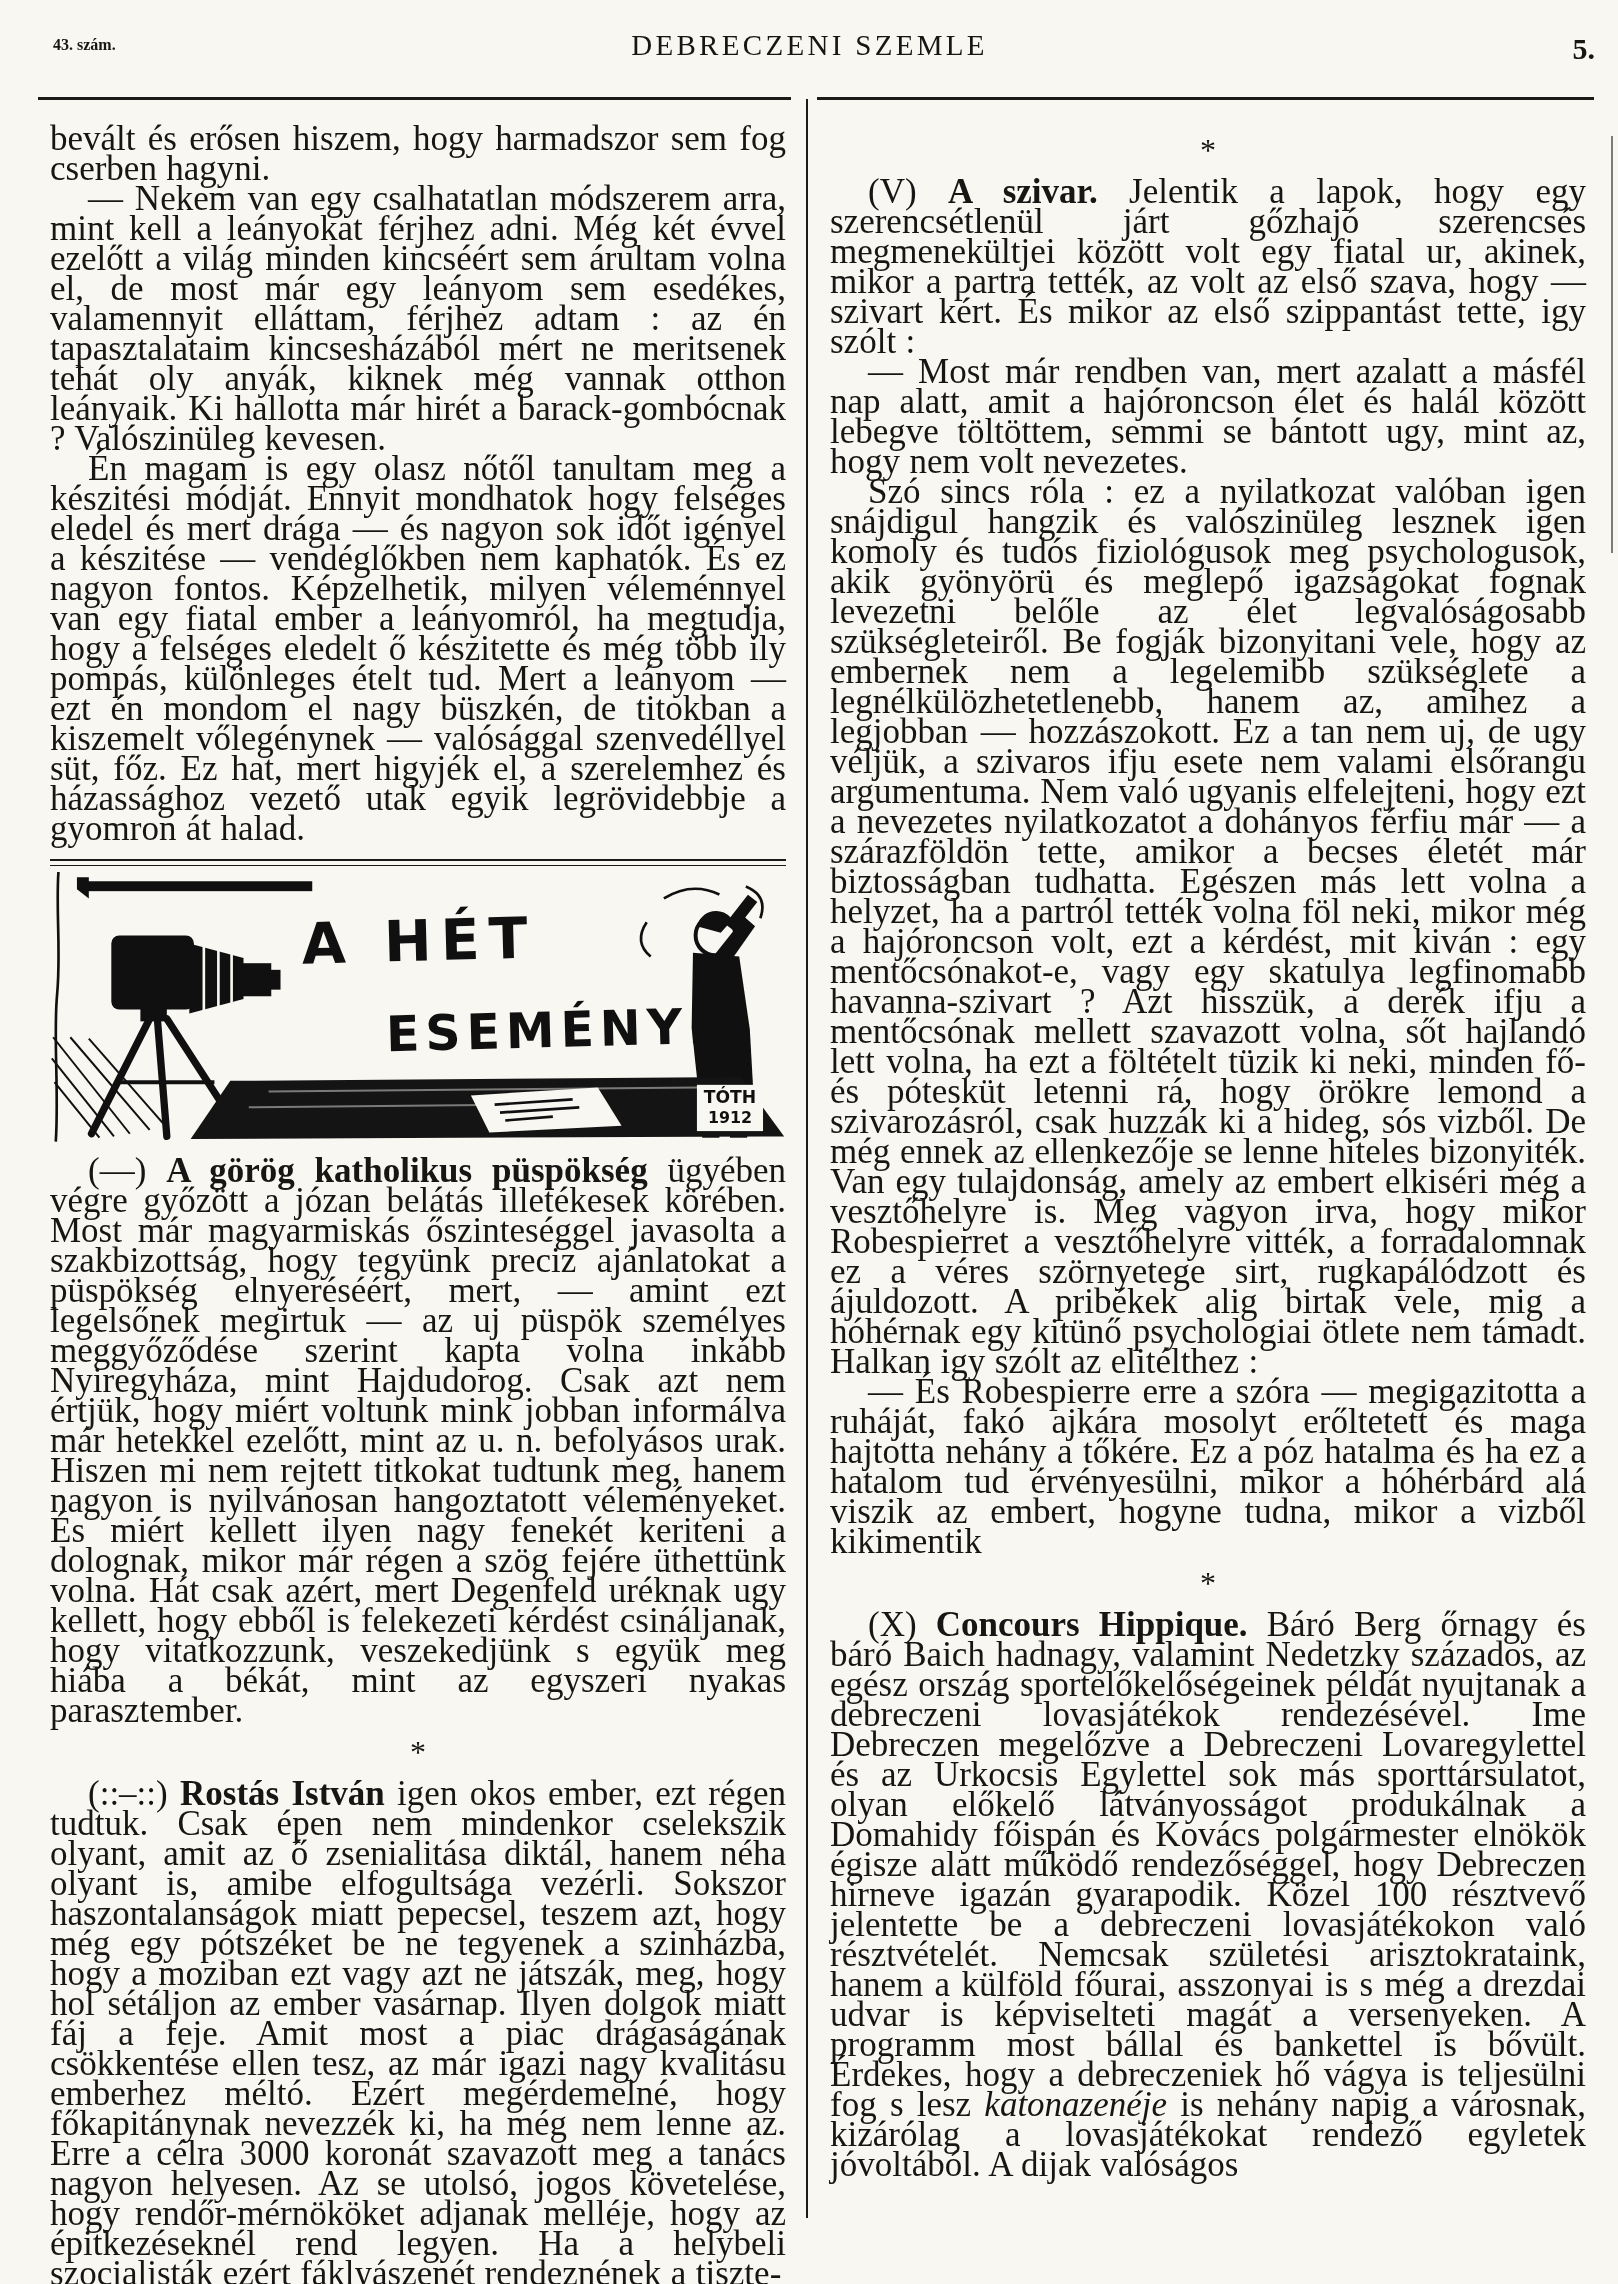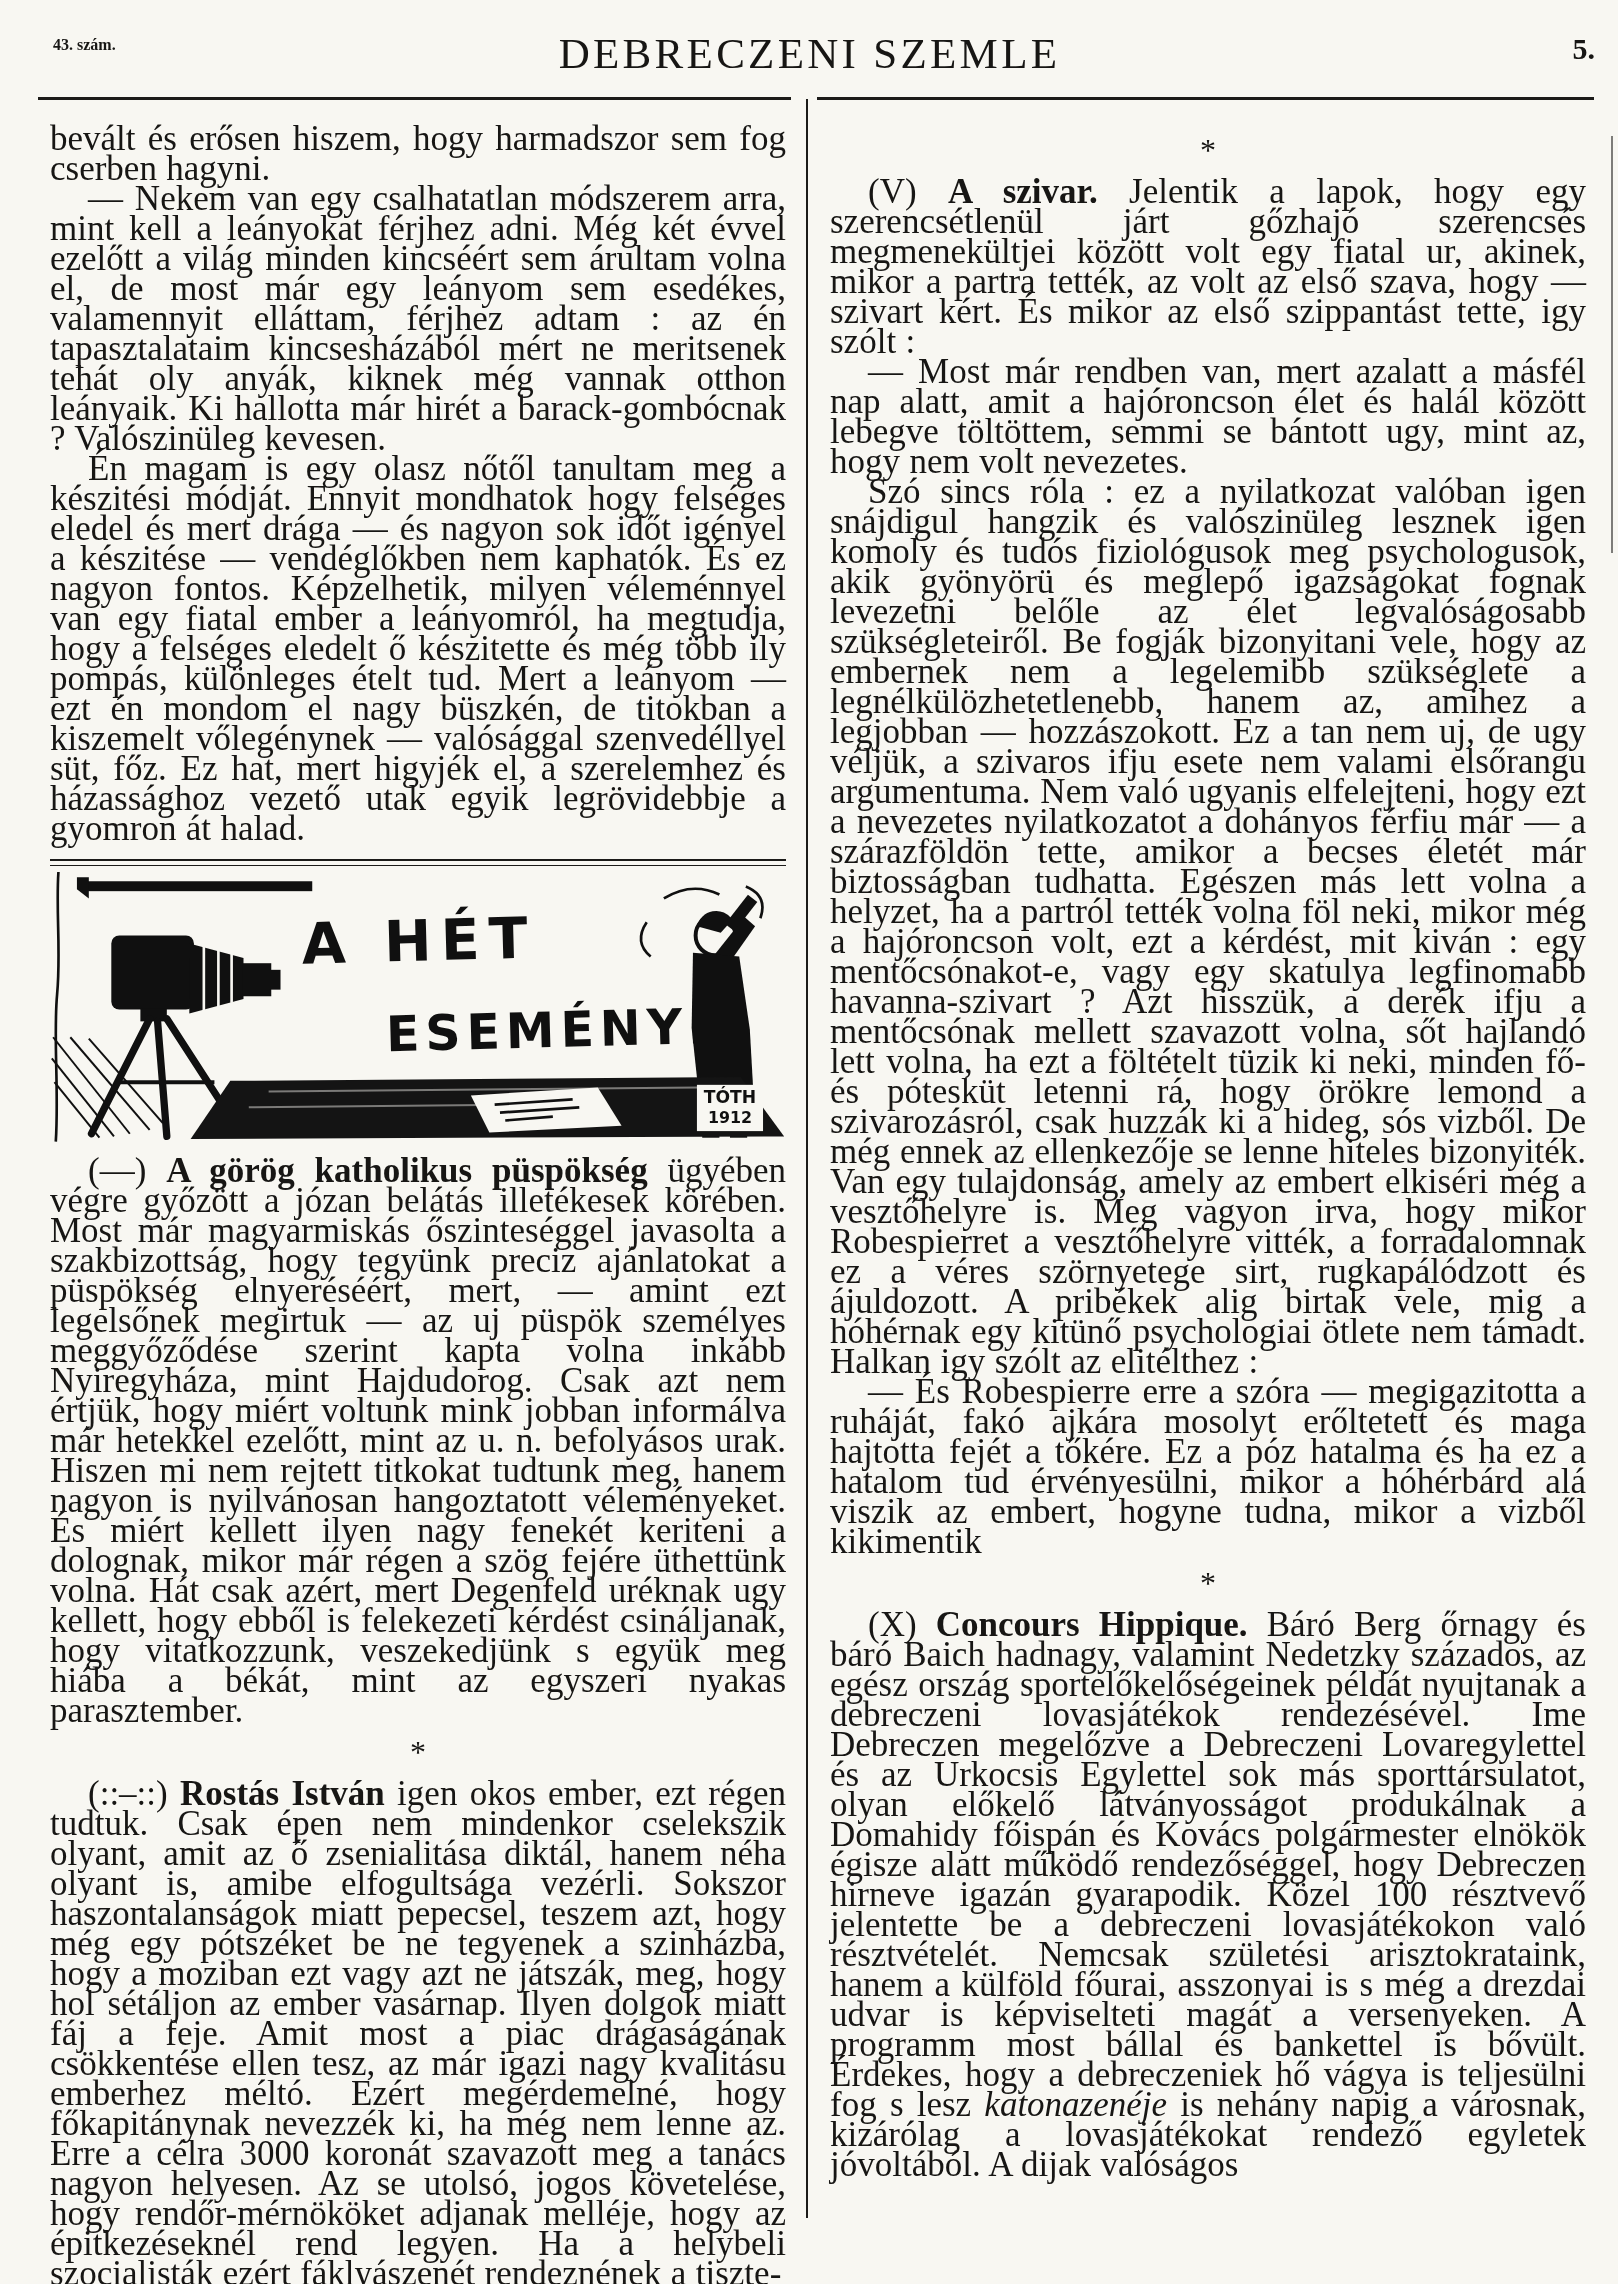--- a/index.html
+++ b/index.html
@@ -4,21 +4,21 @@
 <style>
   html,body{margin:0;padding:0;}
   body{
     width:1619px;height:2284px;position:relative;overflow:hidden;
     background:#f8f7f2;
     color:#171614;
     font-family:"Liberation Serif","DejaVu Serif",serif;
   }
   
   .masthead-issue{position:absolute;left:53px;top:36px;font-size:16px;font-weight:bold;}
-  .masthead-title{position:absolute;left:0;width:100%;top:29px;text-align:center;font-size:43px;letter-spacing:3.3px;}
+  .masthead-title{position:absolute;left:0;width:100%;top:29px;text-align:center;font-size:29px;letter-spacing:3.3px;}
   .masthead-page{position:absolute;right:24px;top:32px;font-size:30px;font-weight:bold;}
   .header-rule{position:absolute;top:97px;height:3.3px;background:#1c1b19;}
   .header-rule.left{left:38px;width:753px;}
   .header-rule.right{left:817px;width:777px;}
   .column-divider{position:absolute;left:806px;top:99px;width:2px;height:2119px;background:#1c1b19;}
   .page-edge-artifact{position:absolute;left:1611px;top:136px;width:2px;height:417px;background:#3a3a38;opacity:.65;}
 
   
   .col{position:absolute;top:124px;}
   .col-left{left:50px;width:736px;}
@@ -124,17 +124,17 @@
       <p class="para star"><span>*</span></p>
       <p class="para indent"><span>(::–::) </span><span style="font-weight: bold;">Rostás István</span><span> igen okos ember, ezt régen tudtuk. Csak épen nem mindenkor cselekszik olyant, amit az ő zsenialitása diktál, hanem néha olyant is, amibe elfogultsága vezérli. Sokszor haszontalanságok miatt pepecsel, teszem azt, hogy még egy pótszéket be ne tegyenek a szinházba, hogy a moziban ezt vagy azt ne játszák, meg, hogy hol sétáljon az ember vasárnap. Ilyen dolgok miatt fáj a feje. Amit most a piac drágaságának csökkentése ellen tesz, az már igazi nagy kvalitásu emberhez méltó. Ezért megérdemelné, hogy főkapitánynak nevezzék ki, ha még nem lenne az. Erre a célra 3000 koronát szavazott meg a tanács nagyon helyesen. Az se utolsó, jogos követelése, hogy rendőr-mérnököket adjanak melléje, hogy az épitkezéseknél rend legyen. Ha a helybeli szocialisták ezért fáklyászenét rendeznének a tiszte-</span></p>
     </div>
 </div>
 
 <div class="col col-right" id="right-col">
     <p class="para star"><span>*</span></p>
     <p class="para indent"><span>(V) </span><span style="font-weight: bold;">A szivar.</span><span> Jelentik a lapok, hogy egy szerencsétlenül járt gőzhajó szerencsés megmenekültjei között volt egy fiatal ur, akinek, mikor a partra tették, az volt az első szava, hogy — szivart kért. És mikor az első szippantást tette, igy szólt :</span></p>
     <p class="para indent"><span>— Most már rendben van, mert azalatt a másfél nap alatt, amit a hajóroncson élet és halál között lebegve töltöttem, semmi se bántott ugy, mint az, hogy nem volt nevezetes.</span></p>
     <p class="para indent"><span>Szó sincs róla : ez a nyilatkozat valóban igen snájdigul hangzik és valószinüleg lesznek igen komoly és tudós fiziológusok meg psychologusok, akik gyönyörü és meglepő igazságokat fognak levezetni belőle az élet legvalóságosabb szükségleteiről. Be fogják bizonyitani vele, hogy az embernek nem a legelemibb szükséglete a legnélkülözhetetlenebb, hanem az, amihez a legjobban — hozzászokott. Ez a tan nem uj, de ugy véljük, a szivaros ifju esete nem valami elsőrangu argumentuma. Nem való ugyanis elfelejteni, hogy ezt a nevezetes nyilatkozatot a dohányos férfiu már — a szárazföldön tette, amikor a becses életét már biztosságban tudhatta. Egészen más lett volna a helyzet, ha a partról tették volna föl neki, mikor még a hajóroncson volt, ezt a kérdést, mit kiván : egy mentőcsónakot-e, vagy egy skatulya legfinomabb havanna-szivart ? Azt hisszük, a derék ifju a mentőcsónak mellett szavazott volna, sőt hajlandó lett volna, ha ezt a föltételt tüzik ki neki, minden fő- és pótesküt letenni rá, hogy örökre lemond a szivarozásról, csak huzzák ki a hideg, sós vizből. De még ennek az ellenkezője se lenne hiteles bizonyiték. Van egy tulajdonság, amely az embert elkiséri még a vesztőhelyre is. Meg vagyon irva, hogy mikor Robespierret a vesztőhelyre vitték, a forradalomnak ez a véres szörnyetege sirt, rugkapálódzott és ájuldozott. A pribékek alig birtak vele, mig a hóhérnak egy kitünő psychologiai ötlete nem támadt. Halkan igy szólt az elitélthez :</span></p>
-    <p class="para indent"><span>— És Robespierre erre a szóra — megigazitotta a ruháját, fakó ajkára mosolyt erőltetett és maga hajtotta fejét a tőkére. Ez a póz hatalma és ha ez a hatalom tud érvényesülni, mikor a hóhérbárd alá viszik az embert, hogyne tudna, mikor a vizből kikimentik</span></p>
+    <p class="para indent"><span>— És Robespierre erre a szóra — megigazitotta a ruháját, fakó ajkára mosolyt erőltetett és maga hajtotta nehány a tőkére. Ez a póz hatalma és ha ez a hatalom tud érvényesülni, mikor a hóhérbárd alá viszik az embert, hogyne tudna, mikor a vizből kikimentik</span></p>
     <p class="para star"><span>*</span></p>
     <p class="para indent"><span>(X) </span><span style="font-weight: bold;">Concours Hippique.</span><span> Báró Berg őrnagy és báró Baich hadnagy, valamint Nedetzky százados, az egész ország sportelőkelőségeinek példát nyujtanak a debreczeni lovasjátékok rendezésével. Ime Debreczen megelőzve a Debreczeni Lovaregylettel és az Urkocsis Egylettel sok más sporttársulatot, olyan előkelő látványosságot produkálnak a Domahidy főispán és Kovács polgármester elnökök égisze alatt működő rendezőséggel, hogy Debreczen hirneve igazán gyarapodik. Közel 100 résztvevő jelentette be a debreczeni lovasjátékokon való résztvételét. Nemcsak születési arisztokrataink, hanem a külföld főurai, asszonyai is s még a drezdai udvar is képviselteti magát a versenyeken. A programm most bállal és bankettel is bővült. Érdekes, hogy a debreczeniek hő vágya is teljesülni fog s lesz </span><span style="font-style: italic;">katonazenéje</span><span> is nehány napig a városnak, kizárólag a lovasjátékokat rendező egyletek jóvoltából. A dijak valóságos</span></p>
   </div>
 
 
 </body></html>

